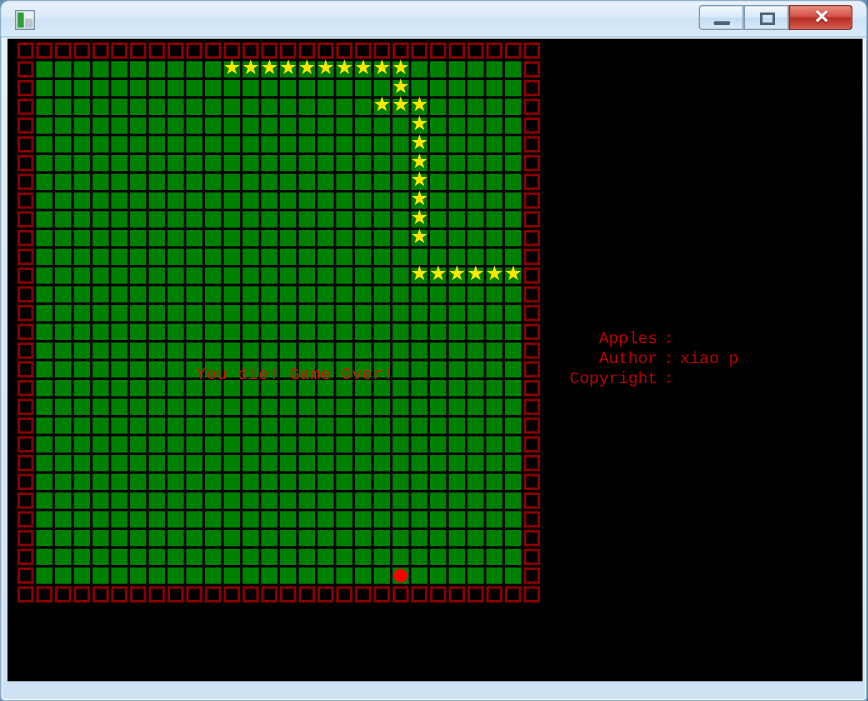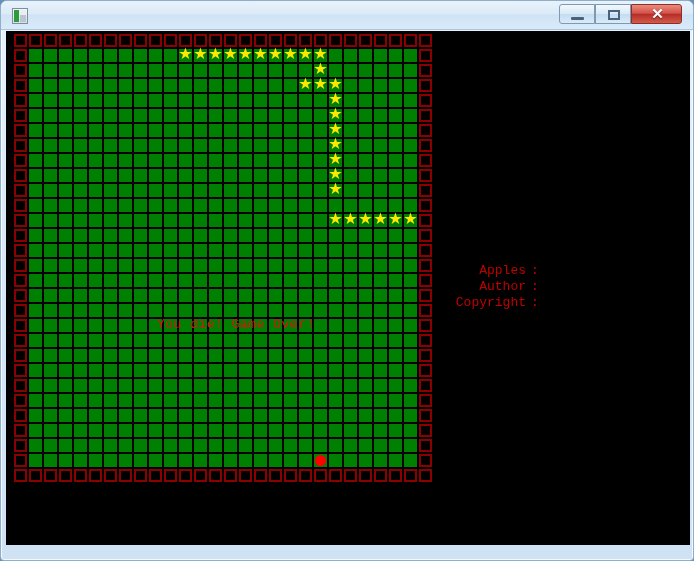--- a/index.html
+++ b/index.html
@@ -165,21 +165,21 @@
     left: 1px; top: 1px;
     width: 11px; height: 11px;
     border-radius: 50%;
     background: #ff0000;
   }
 
   
   #game-over-text {
     position: absolute;
     left: 151px;
-    top: 287px;
+    top: 262px;
     color: #e01010;
     font-size: 13px;
     line-height: 14px;
     letter-spacing: 0.5px;
     white-space: pre;
     font-family: "Liberation Mono", "DejaVu Sans Mono", monospace;
   }
 
   
   #info-panel {
@@ -1130,18 +1130,18 @@
         <div class="cell wall" style="left: 360px; top: 435px;"></div>
         <div class="cell wall" style="left: 375px; top: 435px;"></div>
         <div class="cell wall" style="left: 390px; top: 435px;"></div>
         <div class="cell wall" style="left: 405px; top: 435px;"></div>
       </div>
 
     <div id="game-over-text">You die! Game Over!</div>
 
     <div id="info-panel">
         <div class="info-row"><span class="info-label">Apples</span><span class="info-sep">:</span></div>
-        <div class="info-row"><span class="info-label">Author</span><span class="info-sep">:</span></div>
+        <div class="info-row"><span class="info-label">Author</span><span class="info-sep">:</span><span class="info-value">xiao p</span></div>
         <div class="info-row"><span class="info-label">Copyright</span><span class="info-sep">:</span></div>
       </div>
 
   </div>
 </div>
 
 </body></html>

